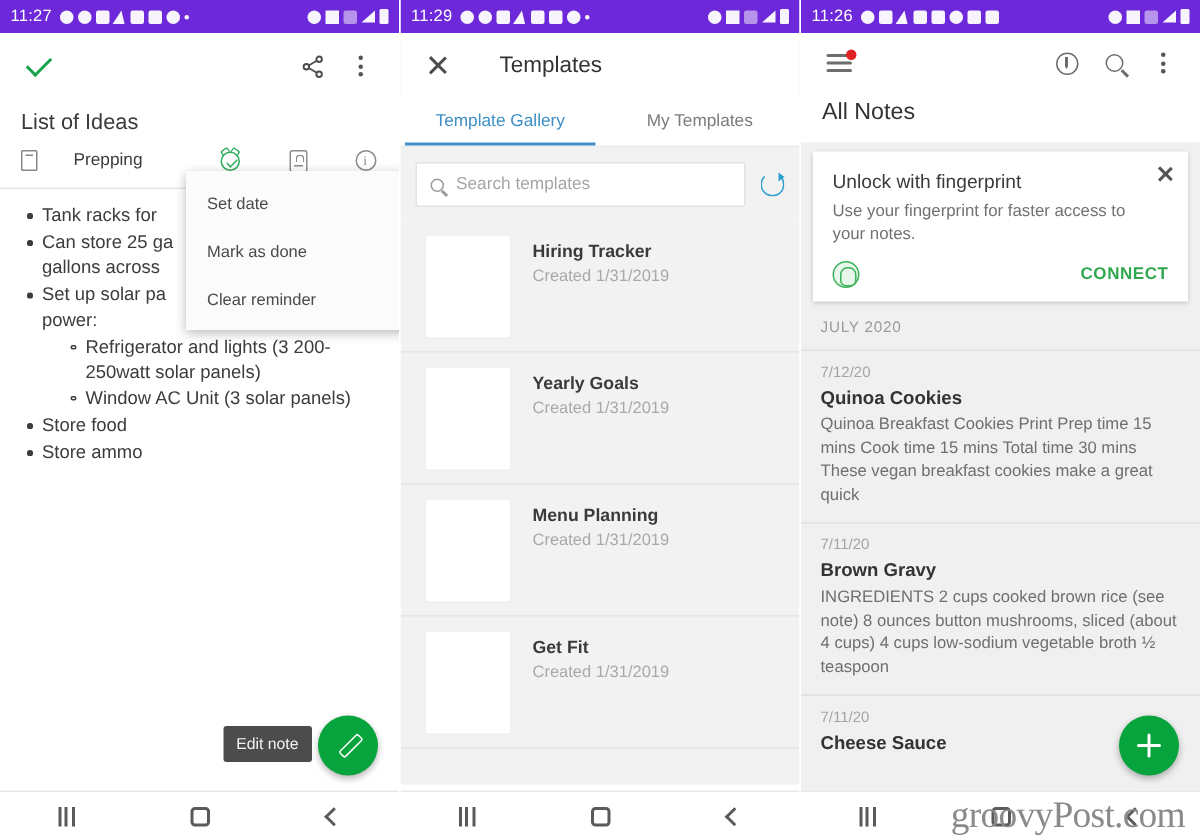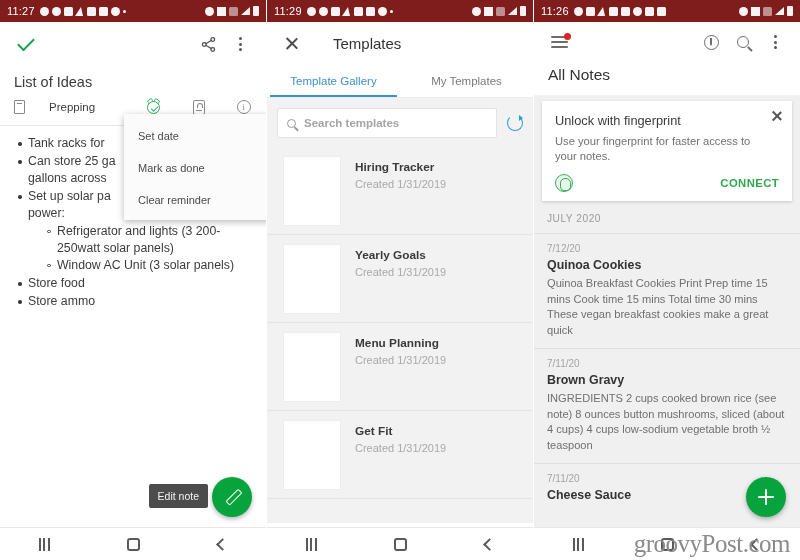--- a/index.html
+++ b/index.html
@@ -23,21 +23,21 @@
     flex: 0 0 auto;
   }
   .panel + .panel { margin-left: 1px; }
   .panel.p1 { width: 266px; }
   .panel.p2 { width: 266px; }
   .panel.p3 { width: 266px; }
 
   
   .statusbar {
     height: 22px;
-    background: #7f1d1d;
+    background: #6d28d9;
     display: flex;
     align-items: center;
     padding: 0 7px;
     color: #ffffff;
     font-size: 10.5px;
     letter-spacing: .2px;
   }
   .statusbar .clock { font-size: 11px; font-weight: 400; margin-right: 5px; }
   .sb-icons { display: flex; align-items: center; gap: 3px; flex: 1; }
   .sb-right { display: flex; align-items: center; gap: 3px; }
@@ -303,21 +303,21 @@
     position: relative;
   }
   .tab.active { color: #3e8fc6; }
   .tab.active:after {
     content: ""; position: absolute; left: 3px; right: 3px; bottom: 0;
     height: 2px; background: #3e8fc6;
   }
   .search-wrap {
     background: #f2f2f2;
     padding: 10px 10px 9px;
-    display: flex; align-items: center; gap: 10px; font-weight: bold;
+    display: flex; align-items: center; gap: 10px;
   }
   .search-box {
     flex: 1;
     height: 30px;
     background: #fff;
     border: 1px solid #e2e2e2;
     border-radius: 2px;
     display: flex; align-items: center;
     padding: 0 9px; gap: 8px;
   }

